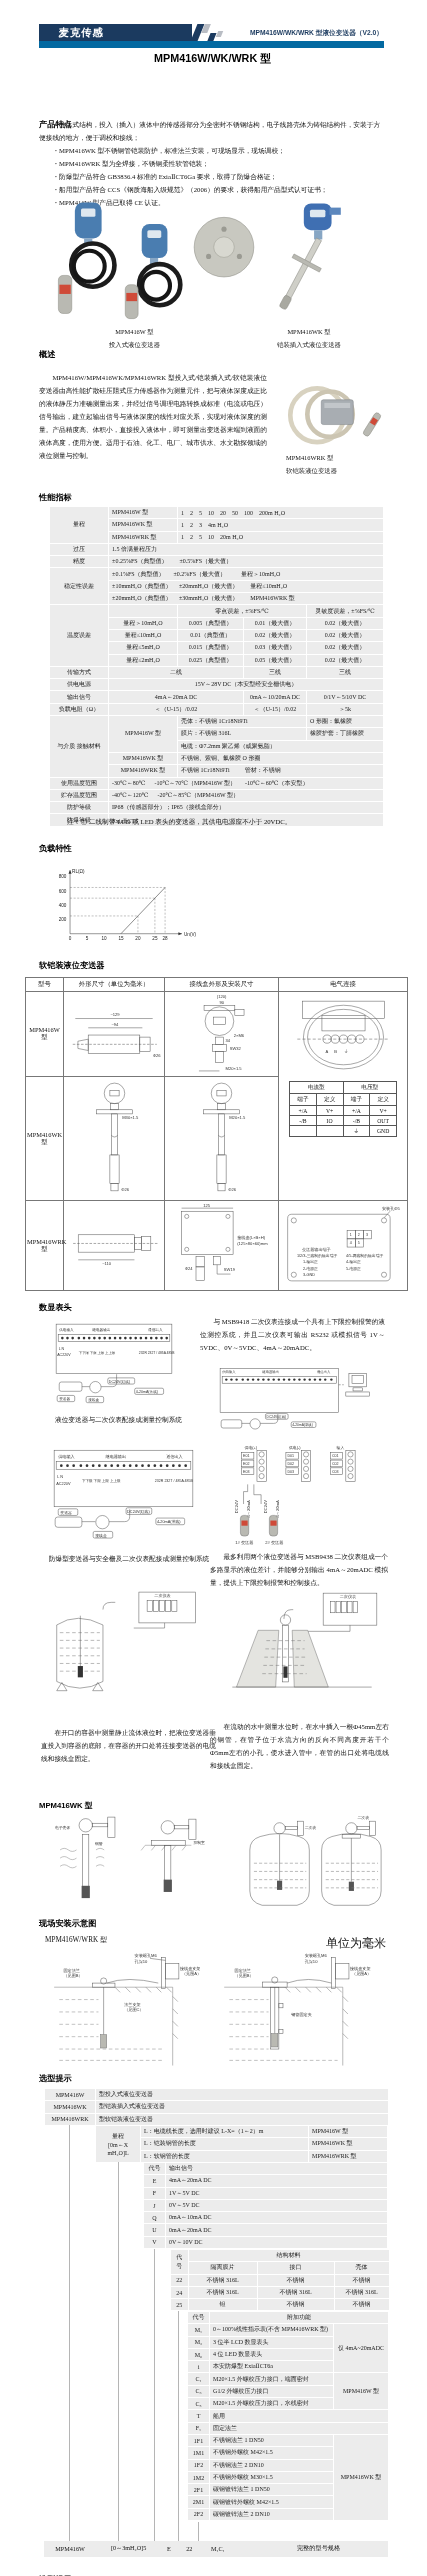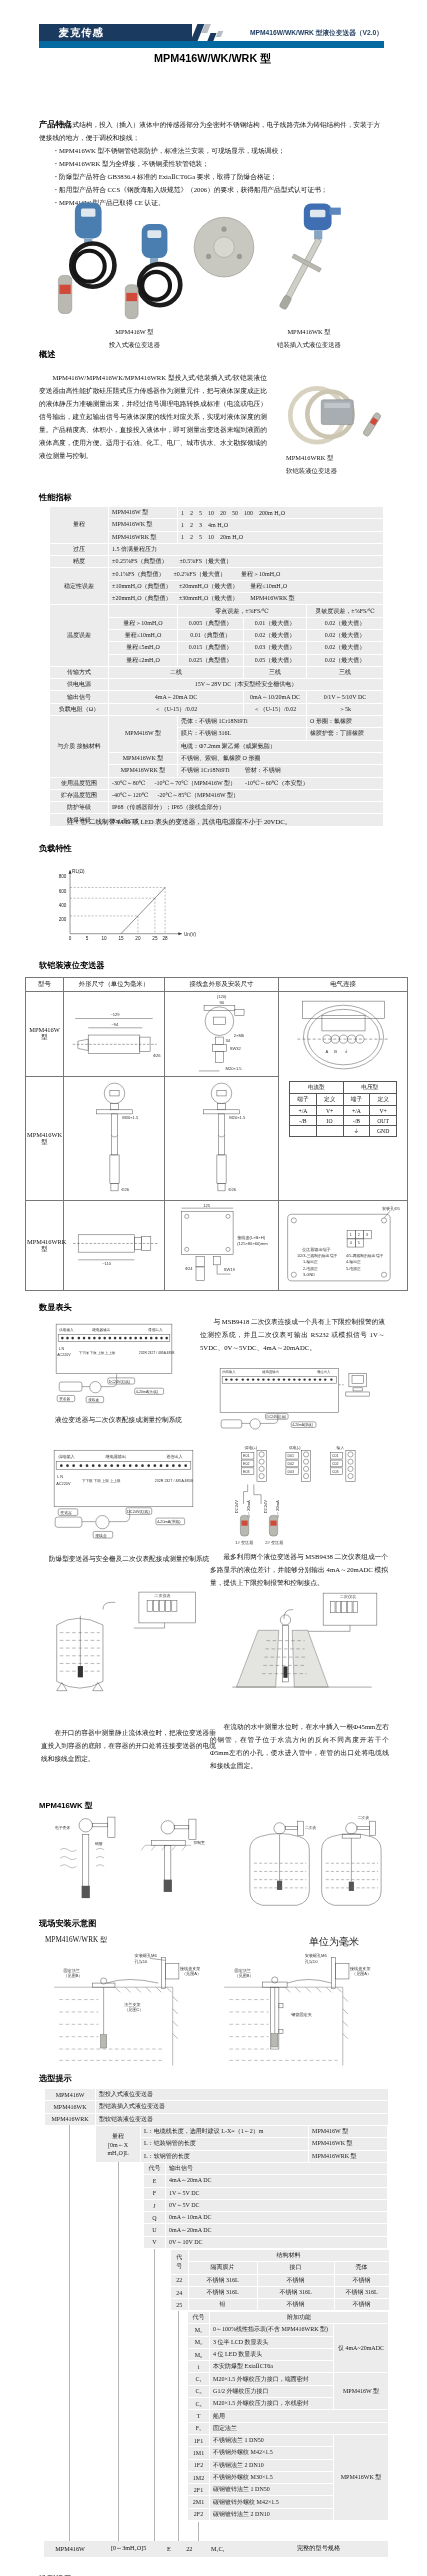--- a/index.html
+++ b/index.html
@@ -785,21 +785,21 @@
           <line x1="538" y1="96" x2="640" y2="96"></line>
           <line x1="538" y1="112" x2="640" y2="112"></line>
           <line x1="538" y1="128" x2="640" y2="128"></line>
           <line x1="538" y1="144" x2="640" y2="144"></line>
         </g>
       </g>
   </svg>
 
   <div class="abs hd sec-h" style="left:39px;top:1918px;">现场安装示意图</div>
   <div class="abs" style="left:45px;top:1935px;font-size:7.2px;">MPM416W/WRK 型</div>
-  <div class="abs" style="left:309px;top:1935px;width:77px;text-align:left;font-size:10px;">单位为毫米</div>
+  <div class="abs" style="left:309px;top:1935px;width:77px;text-align:right;font-size:12px;">单位为毫米</div>
   <svg class="abs" style="left:49px;top:1952px;" width="335" height="124" viewBox="0 0 650 240">
     <g>
       <text x="166" y="10" font-size="8" fill="#333">安装螺孔M6</text>
       <text x="166" y="21" font-size="8" fill="#333">孔深10</text>
       <rect class="dg" x="218" y="10" width="8" height="60"></rect>
         <rect class="dg" x="226" y="22" width="26" height="30"></rect>
       <path class="dg" d="M226 16 l-30 -4"></path>
       <text x="254" y="34" font-size="8" fill="#333">接线盒支架</text>
         <text x="258" y="45" font-size="8" fill="#333">（见图A）</text>
       <text x="28" y="38" font-size="8" fill="#333">固定法兰</text>

